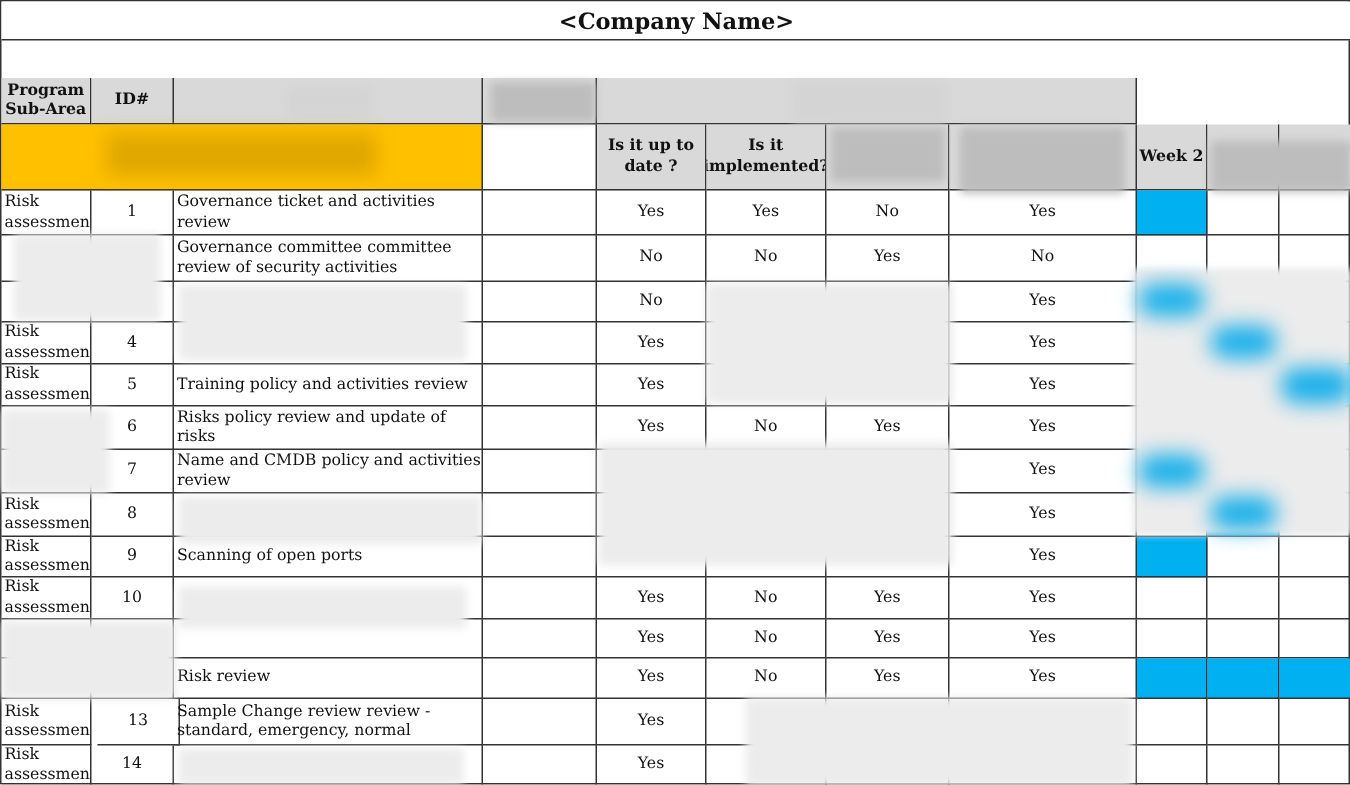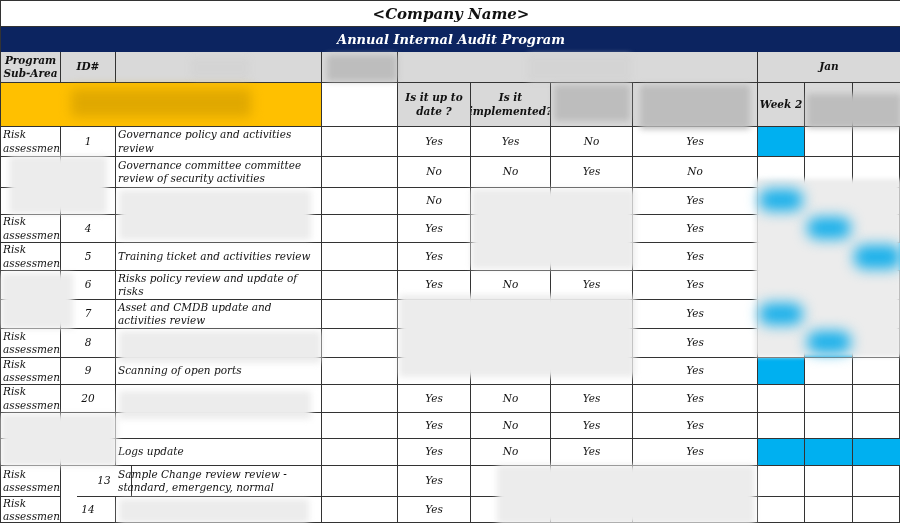--- a/index.html
+++ b/index.html
@@ -1,19 +1,19 @@
 <!DOCTYPE html>
 <html><head>
 <meta charset="utf-8">
 <style>
   * { box-sizing: border-box; margin: 0; padding: 0; }
   html, body { width: 900px; height: 523px; background: #ffffff; overflow: hidden; }
   body { font-family: "DejaVu Serif", "Liberation Serif", serif; color: #111; position: relative; }
 
-  .sheet { position: absolute; left: 0; top: 0; width: 900px; height: 523px; border: 1px solid #333; font-style: italic; }
+  .sheet { position: absolute; left: 0; top: 0; width: 900px; height: 523px; border: 1px solid #333; }
 
   .title-row { position: absolute; left: 0; top: 0; width: 900px; height: 26px; background: #fff;
     display: flex; align-items: center; justify-content: center;
     font-weight: bold; font-size: 15px; border-bottom: 1px solid #333; }
   .band-row { position: absolute; left: 0; top: 26px; width: 900px; height: 25px; background: #0c2460;
     color: #fff; display: flex; align-items: center; justify-content: center;
     font-weight: bold; font-size: 13px; }
 
   .cell { position: absolute; border-right: 1px solid #333; border-bottom: 1px solid #333;
     display: flex; align-items: center; font-size: 10.5px; line-height: 1.25; overflow: hidden; }
@@ -27,43 +27,41 @@
   .redact.light { background: #ececec; }
   .redact.gold-r { background: #e0a800; filter: blur(6px); }
   .redact.dark { background: #bdbdbd; }
   .blob { position: absolute; background: #1ab0ea; filter: blur(7px); border-radius: 10px; }
 </style>
 </head>
 <body>
 
 <div class="sheet">
   <div class="title-row">&lt;Company Name&gt;</div>
-  <div class="band-row">Annual Internal Audit Program</div>
 
   <div class="cell hdr" style="left:0;top:51px;width:60px;height:31px;">Program Sub-Area</div>
   <div class="cell hdr" style="left:60px;top:51px;width:55px;height:31px;">ID#</div>
   <div class="cell hdr" style="left:115px;top:51px;width:206px;height:31px;"></div>
   <div class="cell hdr" style="left:321px;top:51px;width:76px;height:31px;"></div>
   <div class="cell hdr" style="left:397px;top:51px;width:360px;height:31px;"></div>
-  <div class="cell hdr" style="left:757px;top:51px;width:143px;height:31px;">Jan</div>
 
   <div class="cell gold" style="left:0;top:82px;width:321px;height:44px;"></div>
   <div class="cell" style="left:321px;top:82px;width:76px;height:44px;"></div>
   <div class="cell hdr" style="left:397px;top:82px;width:73px;height:44px;padding:0 4px;">Is it up to date ?</div>
   <div class="cell hdr" style="left:470px;top:82px;width:80px;height:44px;">Is it implemented?</div>
   <div class="cell hdr" style="left:550px;top:82px;width:82px;height:44px;"></div>
   <div class="cell hdr" style="left:632px;top:82px;width:125px;height:44px;"></div>
   <div class="cell hdr" style="left:757px;top:82px;width:47px;height:44px;">Week 2</div>
   <div class="cell hdr" style="left:804px;top:82px;width:48px;height:44px;"></div>
   <div class="cell hdr" style="left:852px;top:82px;width:48px;height:44px;"></div>
 
   <div id="rows">
       <div class="cell left" style="left: 0px; top: 126px; width: 60px; height: 30px;">Risk assessment</div>
       <div class="cell center" style="left: 60px; top: 126px; width: 55px; height: 30px;">1</div>
-      <div class="cell left" style="left: 115px; top: 126px; width: 206px; height: 30px;">Governance policy and activities review</div>
+      <div class="cell left" style="left: 115px; top: 126px; width: 206px; height: 30px;">Governance ticket and activities review</div>
       <div class="cell center" style="left: 321px; top: 126px; width: 76px; height: 30px;"></div>
       <div class="cell center" style="left: 397px; top: 126px; width: 73px; height: 30px;">Yes</div>
       <div class="cell center" style="left: 470px; top: 126px; width: 80px; height: 30px;">Yes</div>
       <div class="cell center" style="left: 550px; top: 126px; width: 82px; height: 30px;">No</div>
       <div class="cell center" style="left: 632px; top: 126px; width: 125px; height: 30px;">Yes</div>
       <div class="cell wk-on" style="left: 757px; top: 126px; width: 47px; height: 30px;"></div>
       <div class="cell" style="left: 804px; top: 126px; width: 48px; height: 30px;"></div>
       <div class="cell" style="left: 852px; top: 126px; width: 48px; height: 30px;"></div>
       <div class="cell left" style="left: 0px; top: 156px; width: 60px; height: 31px;"></div>
       <div class="cell center" style="left: 60px; top: 156px; width: 55px; height: 31px;"></div>
@@ -93,21 +91,21 @@
       <div class="cell center" style="left: 321px; top: 214px; width: 76px; height: 28px;"></div>
       <div class="cell center" style="left: 397px; top: 214px; width: 73px; height: 28px;">Yes</div>
       <div class="cell center" style="left: 470px; top: 214px; width: 80px; height: 28px;"></div>
       <div class="cell center" style="left: 550px; top: 214px; width: 82px; height: 28px;"></div>
       <div class="cell center" style="left: 632px; top: 214px; width: 125px; height: 28px;">Yes</div>
       <div class="cell" style="left: 757px; top: 214px; width: 47px; height: 28px;"></div>
       <div class="cell wk-on" style="left: 804px; top: 214px; width: 48px; height: 28px;"></div>
       <div class="cell" style="left: 852px; top: 214px; width: 48px; height: 28px;"></div>
       <div class="cell left" style="left: 0px; top: 242px; width: 60px; height: 28px;">Risk assessment</div>
       <div class="cell center" style="left: 60px; top: 242px; width: 55px; height: 28px;">5</div>
-      <div class="cell left" style="left: 115px; top: 242px; width: 206px; height: 28px;">Training  ticket and activities review</div>
+      <div class="cell left" style="left: 115px; top: 242px; width: 206px; height: 28px;">Training  policy and activities review</div>
       <div class="cell center" style="left: 321px; top: 242px; width: 76px; height: 28px;"></div>
       <div class="cell center" style="left: 397px; top: 242px; width: 73px; height: 28px;">Yes</div>
       <div class="cell center" style="left: 470px; top: 242px; width: 80px; height: 28px;"></div>
       <div class="cell center" style="left: 550px; top: 242px; width: 82px; height: 28px;"></div>
       <div class="cell center" style="left: 632px; top: 242px; width: 125px; height: 28px;">Yes</div>
       <div class="cell" style="left: 757px; top: 242px; width: 47px; height: 28px;"></div>
       <div class="cell" style="left: 804px; top: 242px; width: 48px; height: 28px;"></div>
       <div class="cell wk-on" style="left: 852px; top: 242px; width: 48px; height: 28px;"></div>
       <div class="cell left" style="left: 0px; top: 270px; width: 60px; height: 29px;"></div>
       <div class="cell center" style="left: 60px; top: 270px; width: 55px; height: 29px;">6</div>
@@ -115,21 +113,21 @@
       <div class="cell center" style="left: 321px; top: 270px; width: 76px; height: 29px;"></div>
       <div class="cell center" style="left: 397px; top: 270px; width: 73px; height: 29px;">Yes</div>
       <div class="cell center" style="left: 470px; top: 270px; width: 80px; height: 29px;">No</div>
       <div class="cell center" style="left: 550px; top: 270px; width: 82px; height: 29px;">Yes</div>
       <div class="cell center" style="left: 632px; top: 270px; width: 125px; height: 29px;">Yes</div>
       <div class="cell" style="left: 757px; top: 270px; width: 47px; height: 29px;"></div>
       <div class="cell" style="left: 804px; top: 270px; width: 48px; height: 29px;"></div>
       <div class="cell" style="left: 852px; top: 270px; width: 48px; height: 29px;"></div>
       <div class="cell left" style="left: 0px; top: 299px; width: 60px; height: 29px;"></div>
       <div class="cell center" style="left: 60px; top: 299px; width: 55px; height: 29px;">7</div>
-      <div class="cell left" style="left: 115px; top: 299px; width: 206px; height: 29px;">Asset and CMDB update and activities review</div>
+      <div class="cell left" style="left: 115px; top: 299px; width: 206px; height: 29px;">Name and CMDB policy and activities review</div>
       <div class="cell center" style="left: 321px; top: 299px; width: 76px; height: 29px;"></div>
       <div class="cell center" style="left: 397px; top: 299px; width: 73px; height: 29px;"></div>
       <div class="cell center" style="left: 470px; top: 299px; width: 80px; height: 29px;"></div>
       <div class="cell center" style="left: 550px; top: 299px; width: 82px; height: 29px;"></div>
       <div class="cell center" style="left: 632px; top: 299px; width: 125px; height: 29px;">Yes</div>
       <div class="cell wk-on" style="left: 757px; top: 299px; width: 47px; height: 29px;"></div>
       <div class="cell" style="left: 804px; top: 299px; width: 48px; height: 29px;"></div>
       <div class="cell" style="left: 852px; top: 299px; width: 48px; height: 29px;"></div>
       <div class="cell left" style="left: 0px; top: 328px; width: 60px; height: 29px;">Risk assessment</div>
       <div class="cell center" style="left: 60px; top: 328px; width: 55px; height: 29px;">8</div>
@@ -147,21 +145,21 @@
       <div class="cell left" style="left: 115px; top: 357px; width: 206px; height: 27px;">Scanning of open ports</div>
       <div class="cell center" style="left: 321px; top: 357px; width: 76px; height: 27px;"></div>
       <div class="cell center" style="left: 397px; top: 357px; width: 73px; height: 27px;"></div>
       <div class="cell center" style="left: 470px; top: 357px; width: 80px; height: 27px;"></div>
       <div class="cell center" style="left: 550px; top: 357px; width: 82px; height: 27px;"></div>
       <div class="cell center" style="left: 632px; top: 357px; width: 125px; height: 27px;">Yes</div>
       <div class="cell wk-on" style="left: 757px; top: 357px; width: 47px; height: 27px;"></div>
       <div class="cell" style="left: 804px; top: 357px; width: 48px; height: 27px;"></div>
       <div class="cell" style="left: 852px; top: 357px; width: 48px; height: 27px;"></div>
       <div class="cell left" style="left: 0px; top: 384px; width: 60px; height: 28px;">Risk assessment</div>
-      <div class="cell center" style="left: 60px; top: 384px; width: 55px; height: 28px;">20</div>
+      <div class="cell center" style="left: 60px; top: 384px; width: 55px; height: 28px;">10</div>
       <div class="cell left" style="left: 115px; top: 384px; width: 206px; height: 28px;"></div>
       <div class="cell center" style="left: 321px; top: 384px; width: 76px; height: 28px;"></div>
       <div class="cell center" style="left: 397px; top: 384px; width: 73px; height: 28px;">Yes</div>
       <div class="cell center" style="left: 470px; top: 384px; width: 80px; height: 28px;">No</div>
       <div class="cell center" style="left: 550px; top: 384px; width: 82px; height: 28px;">Yes</div>
       <div class="cell center" style="left: 632px; top: 384px; width: 125px; height: 28px;">Yes</div>
       <div class="cell" style="left: 757px; top: 384px; width: 47px; height: 28px;"></div>
       <div class="cell" style="left: 804px; top: 384px; width: 48px; height: 28px;"></div>
       <div class="cell" style="left: 852px; top: 384px; width: 48px; height: 28px;"></div>
       <div class="cell left" style="left: 0px; top: 412px; width: 60px; height: 26px;"></div>
@@ -170,31 +168,31 @@
       <div class="cell center" style="left: 321px; top: 412px; width: 76px; height: 26px;"></div>
       <div class="cell center" style="left: 397px; top: 412px; width: 73px; height: 26px;">Yes</div>
       <div class="cell center" style="left: 470px; top: 412px; width: 80px; height: 26px;">No</div>
       <div class="cell center" style="left: 550px; top: 412px; width: 82px; height: 26px;">Yes</div>
       <div class="cell center" style="left: 632px; top: 412px; width: 125px; height: 26px;">Yes</div>
       <div class="cell" style="left: 757px; top: 412px; width: 47px; height: 26px;"></div>
       <div class="cell" style="left: 804px; top: 412px; width: 48px; height: 26px;"></div>
       <div class="cell" style="left: 852px; top: 412px; width: 48px; height: 26px;"></div>
       <div class="cell left" style="left: 0px; top: 438px; width: 60px; height: 27px;"></div>
       <div class="cell center" style="left: 60px; top: 438px; width: 55px; height: 27px;"></div>
-      <div class="cell left" style="left: 115px; top: 438px; width: 206px; height: 27px;">Logs update</div>
+      <div class="cell left" style="left: 115px; top: 438px; width: 206px; height: 27px;">Risk review</div>
       <div class="cell center" style="left: 321px; top: 438px; width: 76px; height: 27px;"></div>
       <div class="cell center" style="left: 397px; top: 438px; width: 73px; height: 27px;">Yes</div>
       <div class="cell center" style="left: 470px; top: 438px; width: 80px; height: 27px;">No</div>
       <div class="cell center" style="left: 550px; top: 438px; width: 82px; height: 27px;">Yes</div>
       <div class="cell center" style="left: 632px; top: 438px; width: 125px; height: 27px;">Yes</div>
       <div class="cell wk-on" style="left: 757px; top: 438px; width: 47px; height: 27px;"></div>
       <div class="cell wk-on" style="left: 804px; top: 438px; width: 48px; height: 27px;"></div>
       <div class="cell wk-on" style="left: 852px; top: 438px; width: 48px; height: 27px;"></div>
       <div class="cell left" style="left: 0px; top: 465px; width: 60px; height: 31px;">Risk assessment</div>
-      <div class="cell center" style="left: 76px; top: 465px; width: 55px; height: 31px;">13</div>
+      <div class="cell center" style="left: 64px; top: 465px; width: 55px; height: 31px;">13</div>
       <div class="cell left" style="left: 115px; top: 465px; width: 206px; height: 31px;">Sample Change review review - standard, emergency, normal</div>
       <div class="cell center" style="left: 321px; top: 465px; width: 76px; height: 31px;"></div>
       <div class="cell center" style="left: 397px; top: 465px; width: 73px; height: 31px;">Yes</div>
       <div class="cell center" style="left: 470px; top: 465px; width: 80px; height: 31px;"></div>
       <div class="cell center" style="left: 550px; top: 465px; width: 82px; height: 31px;"></div>
       <div class="cell center" style="left: 632px; top: 465px; width: 125px; height: 31px;"></div>
       <div class="cell" style="left: 757px; top: 465px; width: 47px; height: 31px;"></div>
       <div class="cell" style="left: 804px; top: 465px; width: 48px; height: 31px;"></div>
       <div class="cell" style="left: 852px; top: 465px; width: 48px; height: 31px;"></div>
       <div class="cell left" style="left: 0px; top: 496px; width: 60px; height: 27px;">Risk assessment</div>

